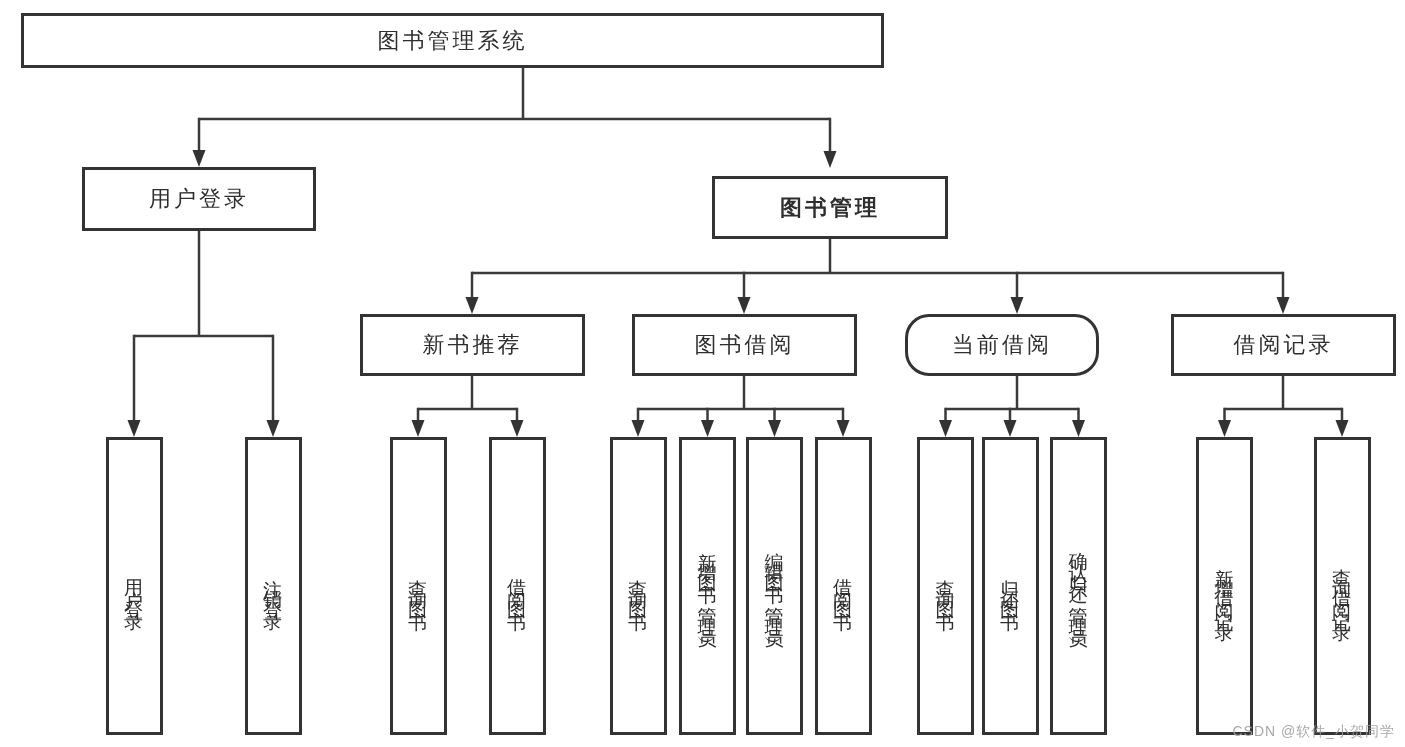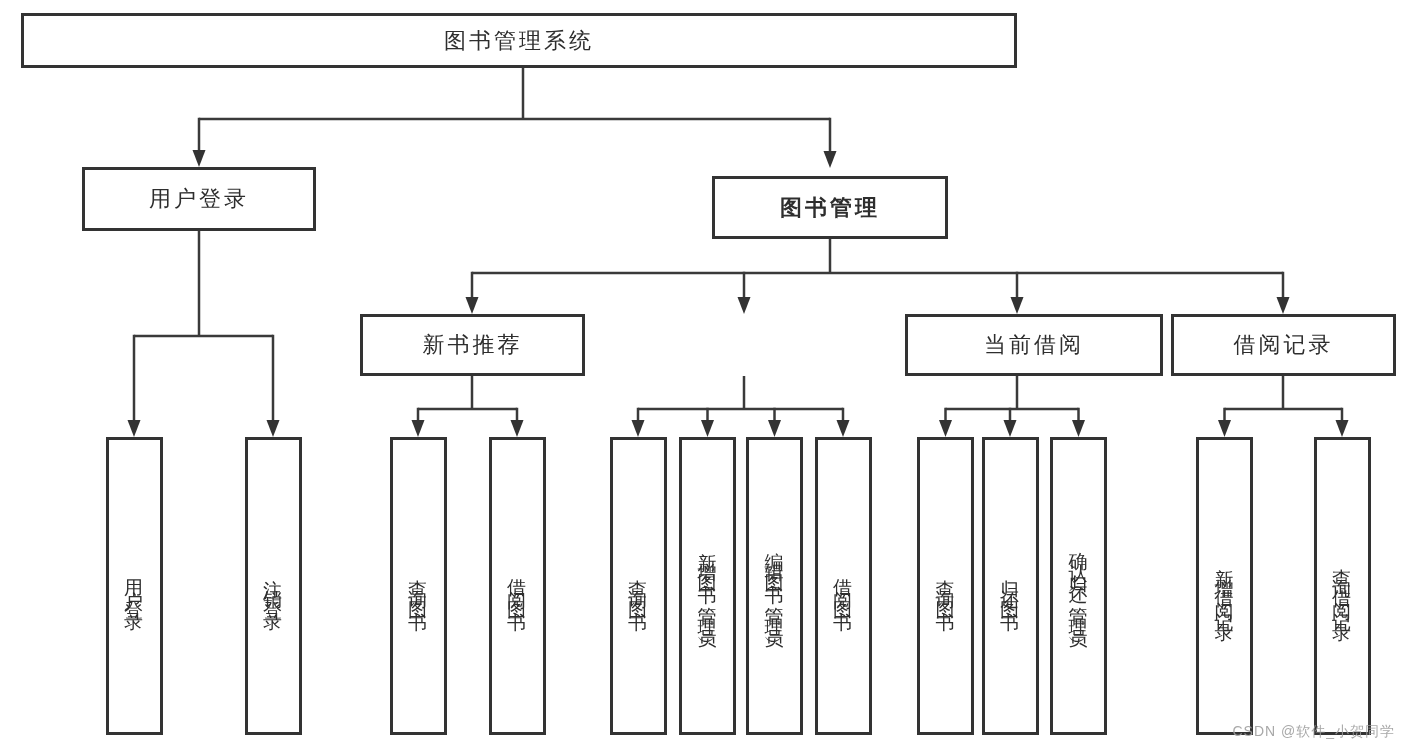--- a/index.html
+++ b/index.html
@@ -133,27 +133,28 @@
     <g>
       <line x1="1283" y1="376" x2="1283" y2="409"></line>
       <line x1="1224.5" y1="409" x2="1342" y2="409"></line>
       <line x1="1224.5" y1="407.75" x2="1224.5" y2="422"></line>
       <line x1="1342" y1="407.75" x2="1342" y2="422"></line>
       <polygon points="1218,420 1231,420 1224.5,437"></polygon>
       <polygon points="1335.5,420 1348.5,420 1342,437"></polygon>
     </g>
   </svg>
 
-  <div class="box h-box" style="left:21px; top:13px; width:996px; height:55px;">图书管理系统</div>
+  <div class="box h-box" style="left:21px; top:13px; width:863px; height:55px;">图书管理系统</div>
 
   <div class="box h-box" style="left:82px; top:167px; width:234px; height:64px;">用户登录</div>
   <div class="box h-box" style="left:712px; top:176px; width:236px; height:63px;font-weight:bold;">图书管理</div>
 
   <div class="box h-box" style="left:360px; top:314px; width:225px; height:62px;font-family:Liberation Mono, monospace;">新书推荐</div>
-  <div class="box h-box" style="left:905px; top:314px; width:258px; height:62px;">当前借阅</div>
+  <div class="box h-box" style="left:632px; top:314px; width:225px; height:62px;">图书借阅</div>
+  <div class="box h-box" style="left:905px; top:314px; width:194px; height:62px;border-radius:24px;">当前借阅</div>
   <div class="box h-box" style="left:1171px; top:314px; width:225px; height:62px;text-align:center;">借阅记录</div>
 
   <div class="box v-box" style="left:105.5px; top:437px; width:57px; height:298px;">用户登录</div>
   <div class="box v-box" style="left:244.5px; top:437px; width:57px; height:298px;">注销登录</div>
 
   <div class="box v-box" style="left:389.5px; top:437px; width:57px; height:298px;">查询图书</div>
   <div class="box v-box" style="left:488.5px; top:437px; width:57px; height:298px;">借阅图书</div>
 
   <div class="box v-box" style="left:609.5px; top:437px; width:57px; height:298px;">查询图书</div>
   <div class="box v-box" style="left:679px; top:437px; width:57px; height:298px;">新增图书（管理员）</div>

